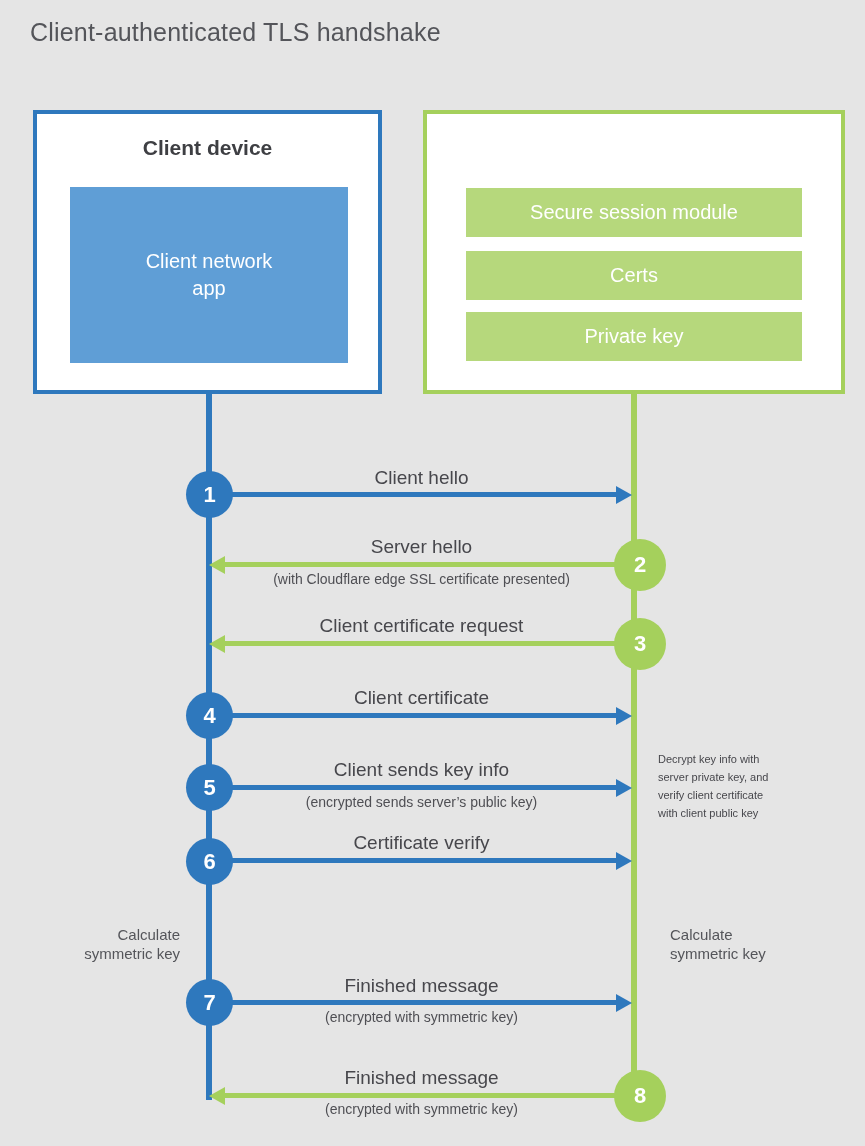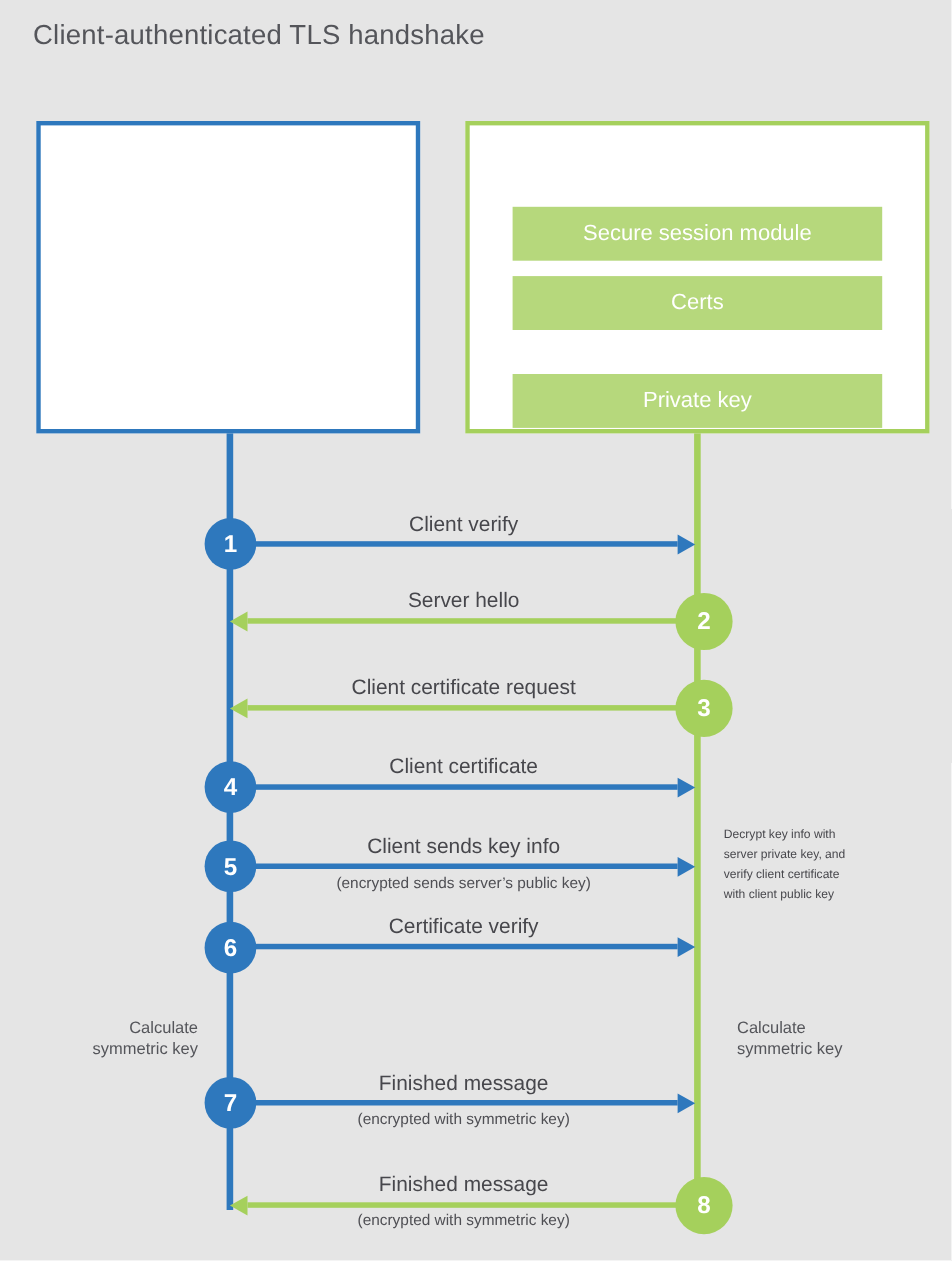--- a/index.html
+++ b/index.html
@@ -70,45 +70,50 @@
   .calc-right    { left:670px; top:925px; width:142px; text-align:left;  font-size:15px; line-height:19px; color:#54555a; }
 </style>
 </head>
 <body>
 
 <div class="canvas">
 
   <div class="title">Client-authenticated TLS handshake</div>
 
   <div class="entity-box client-box"></div>
+  <div class="entity-header client-header">Client device</div>
+  <div class="client-app">
+    <span>Client network app</span>
+  </div>
 
   <div class="entity-box server-box"></div>
   <div class="server-bar" style="top:251px;">
     <span>Certs</span>
   </div>
   <div class="server-bar" style="top:188px;">
     <span>Secure session module</span>
   </div>
-  <div class="server-bar" style="top:312px;margin-top:28px;">
+  <div class="server-bar" style="top:312px;">
     <span>Private key</span>
   </div>
 
   <div class="lifeline blue"></div>
   <div class="lifeline green"></div>
 
-  <div class="msg-label" style="top:467px;">Client verify</div>
+  <div class="msg-label" style="top:467px;">Client hello</div>
   <div class="shaft blue" style="left:209px; top:492px; width:407px;"></div>
   <div class="head right" style="left:616px; top:486px;"></div>
   <div class="circle blue" style="left:186px; top:471px;">
     <span>1</span>
   </div>
 
   <div class="msg-label" style="top:536px;">Server hello</div>
   <div class="shaft green" style="left:225px; top:562px; width:415px;"></div>
   <div class="head left" style="left:209px; top:556px;"></div>
+  <div class="msg-sub" style="top:571px;">(with Cloudflare edge SSL certificate presented)</div>
   <div class="circle green" style="left:614px; top:539px;">
     <span>2</span>
   </div>
 
   <div class="msg-label" style="top:615px;">Client certificate request</div>
   <div class="shaft green" style="left:225px; top:641px; width:415px;"></div>
   <div class="head left" style="left:209px; top:635px;"></div>
   <div class="circle green" style="left:614px; top:618px;">
     <span>3</span>
   </div>

